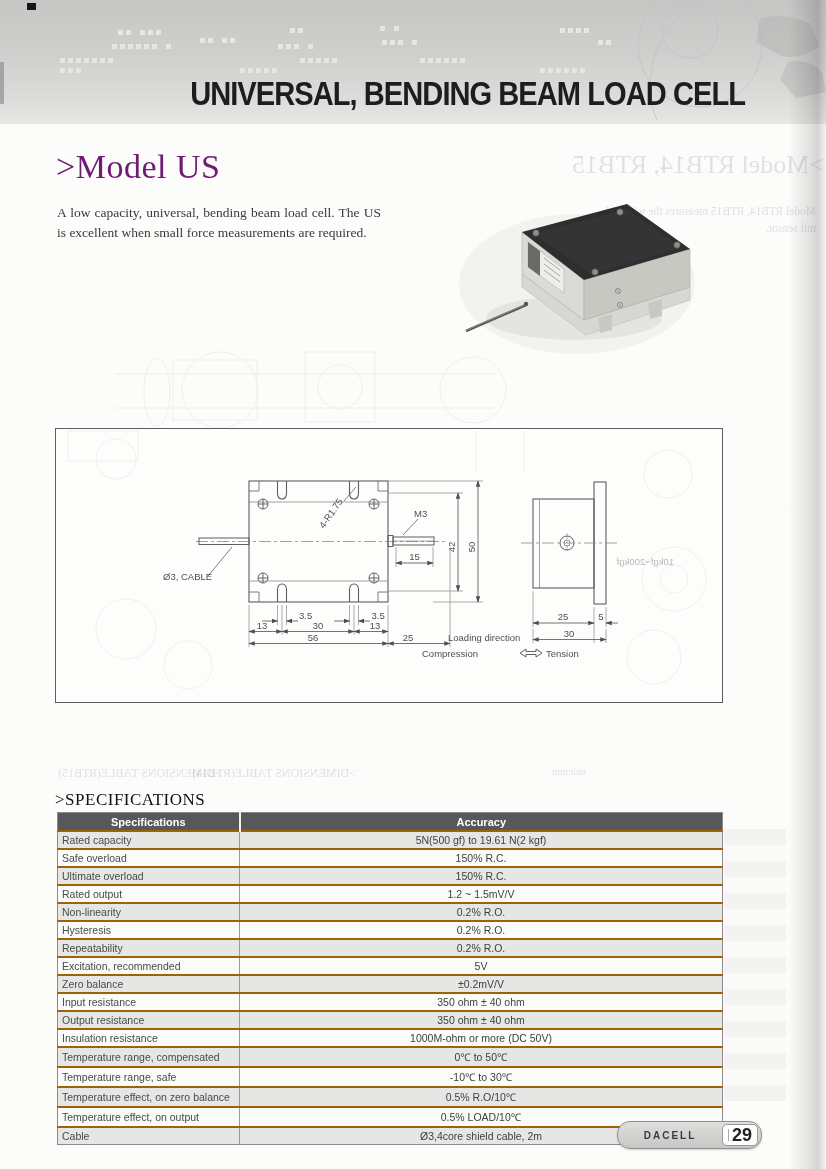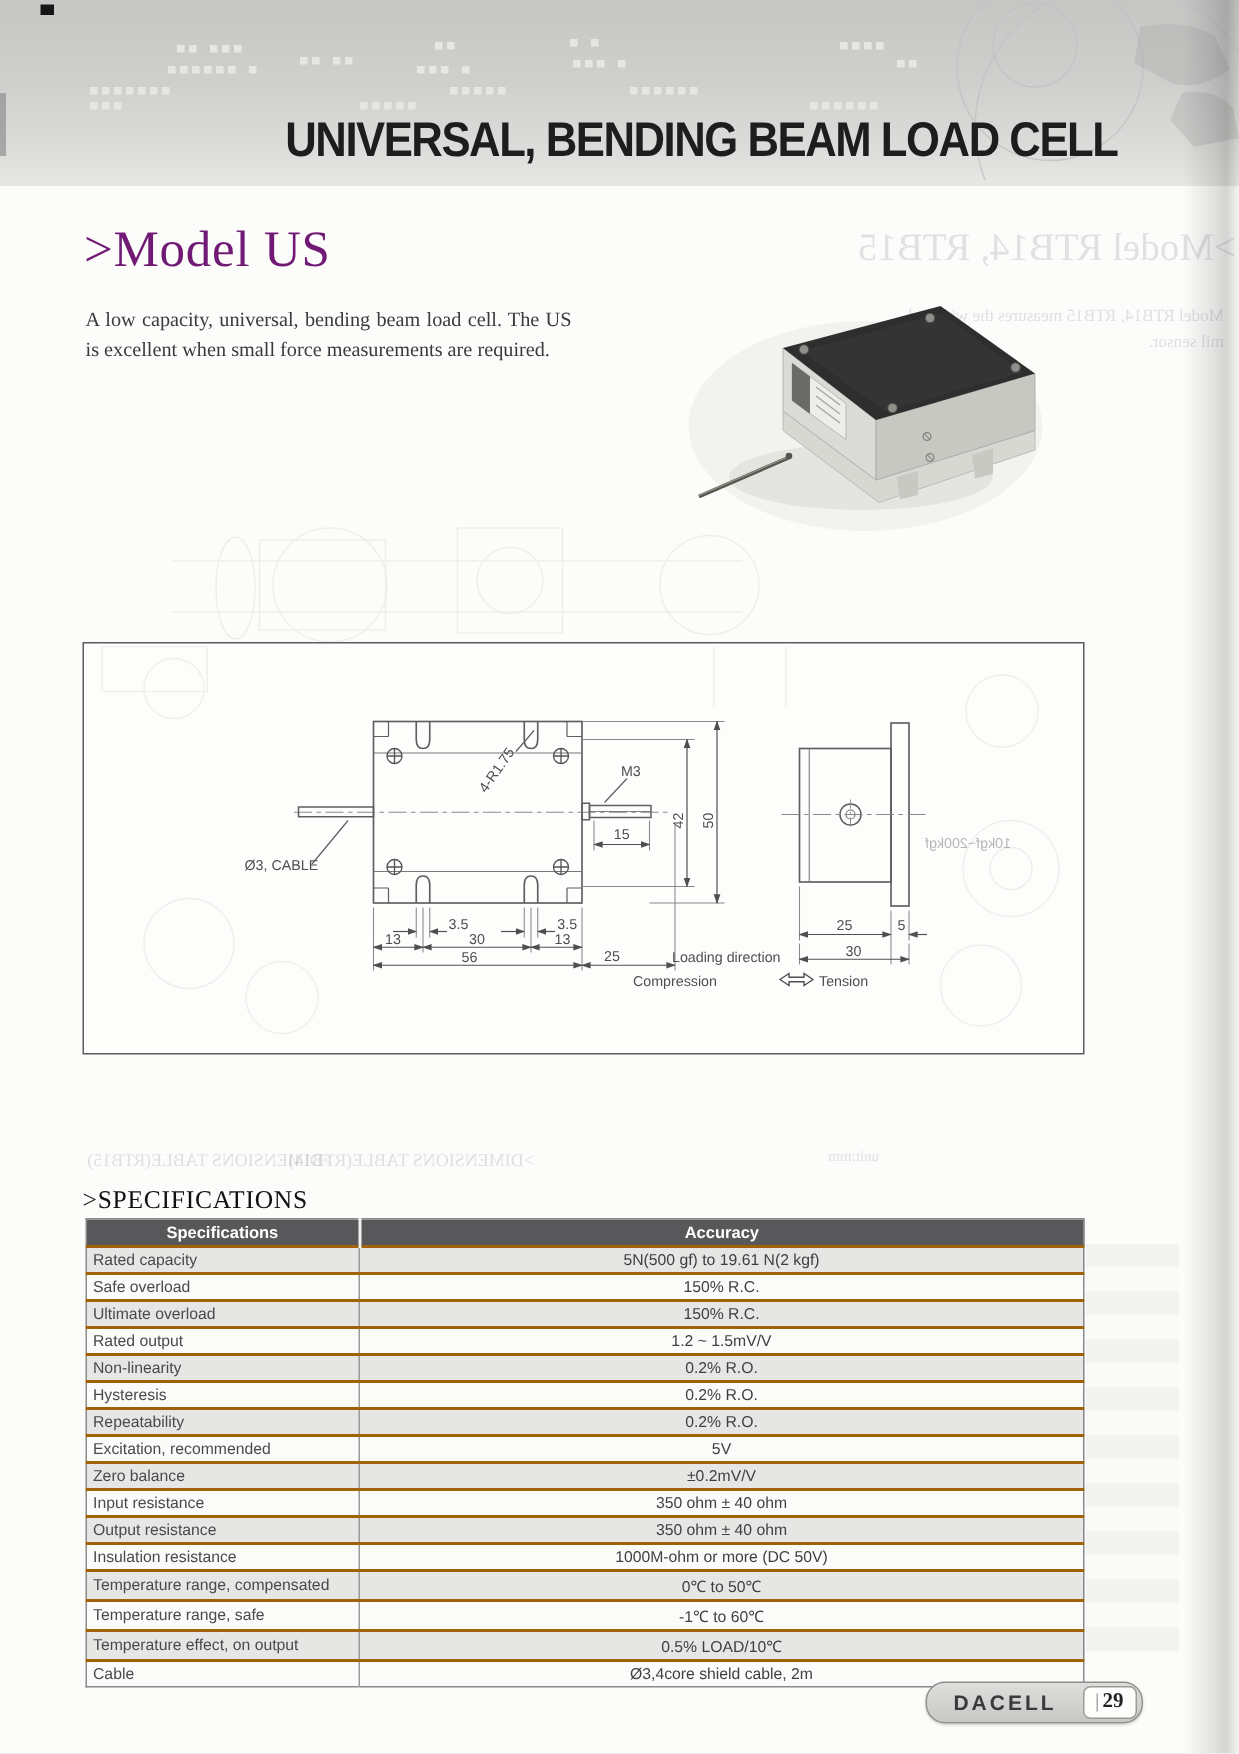--- a/index.html
+++ b/index.html
@@ -48,24 +48,24 @@
   table.spec th.h1{border-right:2px solid #f2f2f2;}
   table.spec td{height:12px;padding:2px 4px;border-top:2px solid #a16207;}
   table.spec td.spec-label{color:#4a4a4a;border-right:1px solid #9a9a9a;text-align:left;}
   table.spec td.spec-value{color:#3f3f3f;text-align:center;}
   table.spec tbody tr:nth-child(odd){background:#e6e6e4;}
   table.spec tbody tr:nth-child(even){background:#fbfbfa;}
   
   .badge{position:absolute;left:617px;top:1121px;width:143px;height:26px;border-radius:13px;
          border:1.5px solid #8f8f8d;background:linear-gradient(180deg,#dededc,#c7c7c5);
          display:flex;align-items:center;box-shadow:0 1px 2px rgba(0,0,0,.18);}
-  .badge .brand{flex:1;text-align:center;font-weight:700;font-size:14px;letter-spacing:2px;color:#3a3a3a;}
+  .badge .brand{flex:1;text-align:center;font-weight:700;font-size:10px;letter-spacing:2px;color:#3a3a3a;}
   .badge .num{width:34px;height:20px;margin-right:3px;background:#fdfdfc;border:1px solid #9a9a98;
               border-radius:5px;display:flex;align-items:center;justify-content:center;
-              font-weight:700;font-size:14px;color:#222;font-family:Liberation Serif, serif;}
+              font-weight:700;font-size:18px;color:#222;}
   .badge .num .bar{width:1px;height:12px;background:#aaa;margin-right:3px;}
   .photo{position:absolute;left:452px;top:192px;}
 </style>
 </head>
 <body>
 
 <div class="page">
 
   <div class="banner">
     <svg width="826" height="120">
@@ -402,21 +402,25 @@
         <tr>
           <td class="spec-label">Insulation resistance</td>
           <td class="spec-value">1000M-ohm or more (DC 50V)</td>
         </tr>
         <tr>
           <td class="spec-label">Temperature range, compensated</td>
           <td class="spec-value">0℃ to 50℃</td>
         </tr>
         <tr>
           <td class="spec-label">Temperature range, safe</td>
-          <td class="spec-value">-1℃ to 60℃</td>
+          <td class="spec-value">-10℃ to 30℃</td>
+        </tr>
+        <tr>
+          <td class="spec-label">Temperature effect, on zero balance</td>
+          <td class="spec-value">0.5% R.O/10℃</td>
         </tr>
         <tr>
           <td class="spec-label">Temperature effect, on output</td>
           <td class="spec-value">0.5% LOAD/10℃</td>
         </tr>
         <tr>
           <td class="spec-label">Cable</td>
           <td class="spec-value">Ø3,4core shield cable, 2m</td>
         </tr>
       </tbody>

